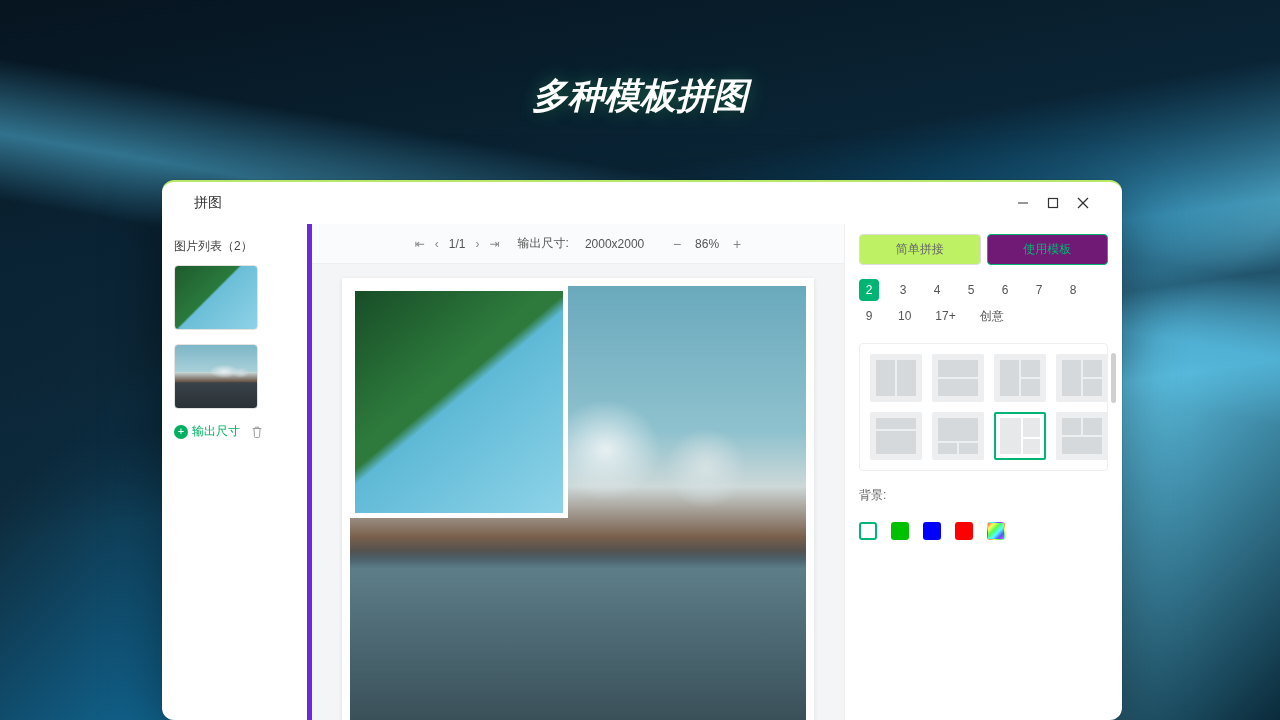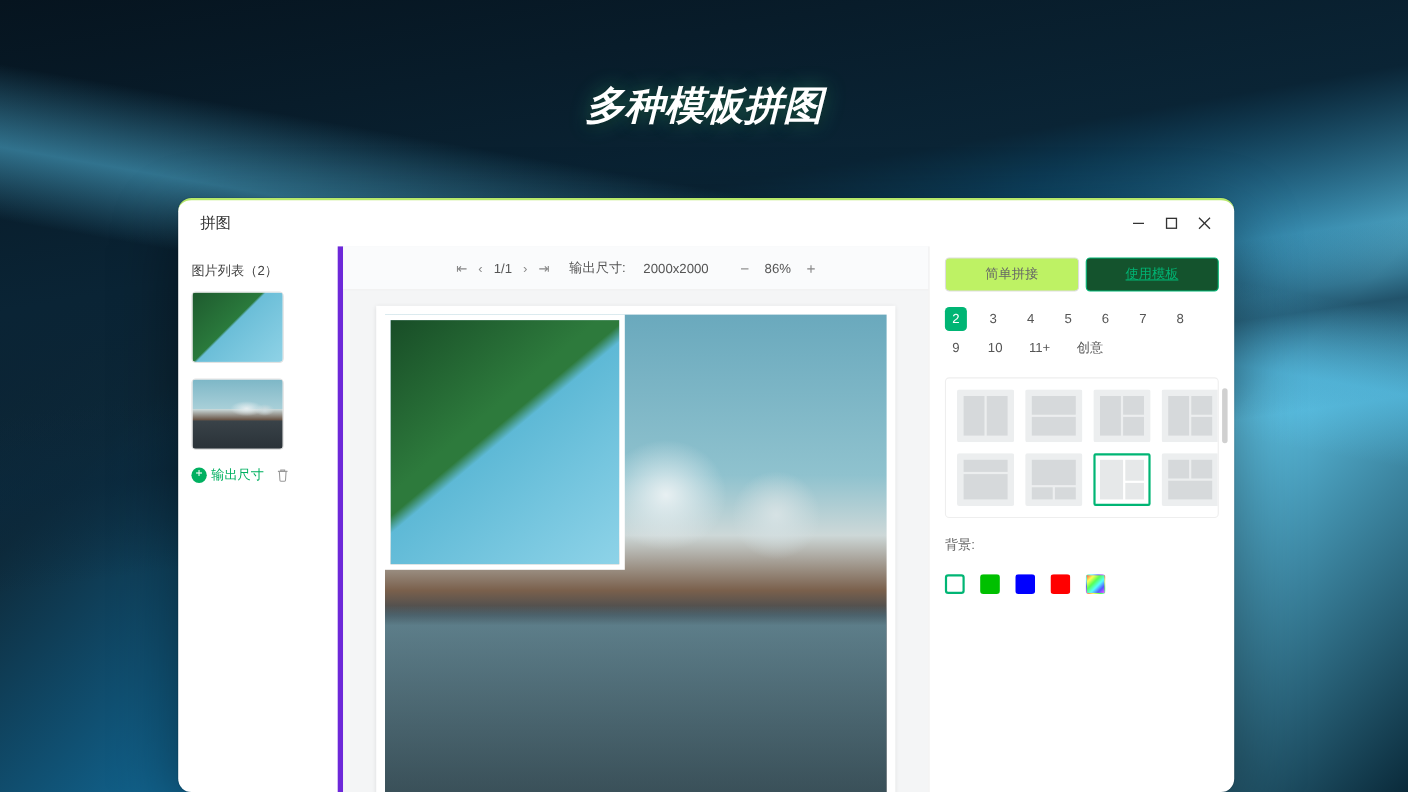--- a/index.html
+++ b/index.html
@@ -30,21 +30,21 @@
   top: 180px; left: 162px;
   width: 960px; height: 540px;
   background: #fff;
   border-radius: 12px;
   border-top: 2px solid #b7e86a;
   box-shadow: 0 20px 60px rgba(0,0,0,.45), 0 0 0 1px rgba(0,0,0,.08);
   display: flex; flex-direction: column;
   overflow: hidden;
 }
 .titlebar {
-  height: 42px; display: flex; align-items: center; padding: 0 20px;
+  height: 42px; display: flex; align-items: center; padding: 0 32px;
   justify-content: space-between;
 }
 .titlebar .title { font-size: 14px; color: #333; }
 .win-controls { display: flex; gap: 16px; align-items: center; }
 .win-btn { width: 14px; height: 14px; display: flex; align-items: center; justify-content: center; cursor: pointer; color: #333; }
 .win-btn svg { width: 12px; height: 12px; }
 .app-body { flex: 1; display: flex; min-height: 0; }
 .sidebar {
   width: 150px; border-right: 5px solid #6d28d9;
   padding: 14px 12px;
@@ -111,21 +111,21 @@
   position: absolute; top: 8px; left: 8px;
   width: 218px; height: 232px; border: 5px solid #fff;
   background: linear-gradient(140deg, #184d27 0%, #2d7a3c 40%, #2d7a3c 45%, #5eb9d6 49%, #8ed3e8 100%);
 }
 .right-panel { width: 278px; border-left: 1px solid #eee; padding: 10px 14px 16px; display: flex; flex-direction: column; font-size: 12px; color: #444; }
 .tabs { display: flex; gap: 6px; margin-bottom: 14px; }
 .tab {
   flex: 1; text-align: center; padding: 6px 0; border: 1px solid #ddd; border-radius: 4px;
   font-size: 12px; cursor: pointer; background: #bef264; color: #666;
 }
-.tab.active { border-color: #00b574; color: #00b574; background: #14532d; text-decoration: underline; }
+.tab.active { border-color: #00b574; color: #00b574; background: #701a75; }
 .section-label { font-size: 12px; color: #666; margin: 6px 0 8px; }
 .count-row { display: flex; flex-wrap: wrap; gap: 4px 14px; margin-bottom: 8px; }
 .count-btn {
   min-width: 20px; height: 22px; padding: 0 5px;
   display: flex; align-items: center; justify-content: center;
   border-radius: 4px; cursor: pointer; font-size: 12px; color: #555;
 }
 .count-btn.active { background: #00b574; color: #fff; }
 .template-scroll { position: relative; margin-top: 8px; }
 .template-grid {
@@ -231,21 +231,21 @@
       <div class="count-row">
         <div class="count-btn active">2</div>
         <div class="count-btn">3</div>
         <div class="count-btn">4</div>
         <div class="count-btn">5</div>
         <div class="count-btn">6</div>
         <div class="count-btn">7</div>
         <div class="count-btn">8</div>
         <div class="count-btn">9</div>
         <div class="count-btn">10</div>
-        <div class="count-btn">11+</div>
+        <div class="count-btn">17+</div>
         <div class="count-btn">创意</div>
       </div>
 
       <div class="template-scroll">
         <div class="template-grid">
           <div class="tpl">
               <div class="cells" style="grid-template-columns:1fr 1fr">
                 <div class="c"></div>
                 <div class="c"></div>
               </div>

